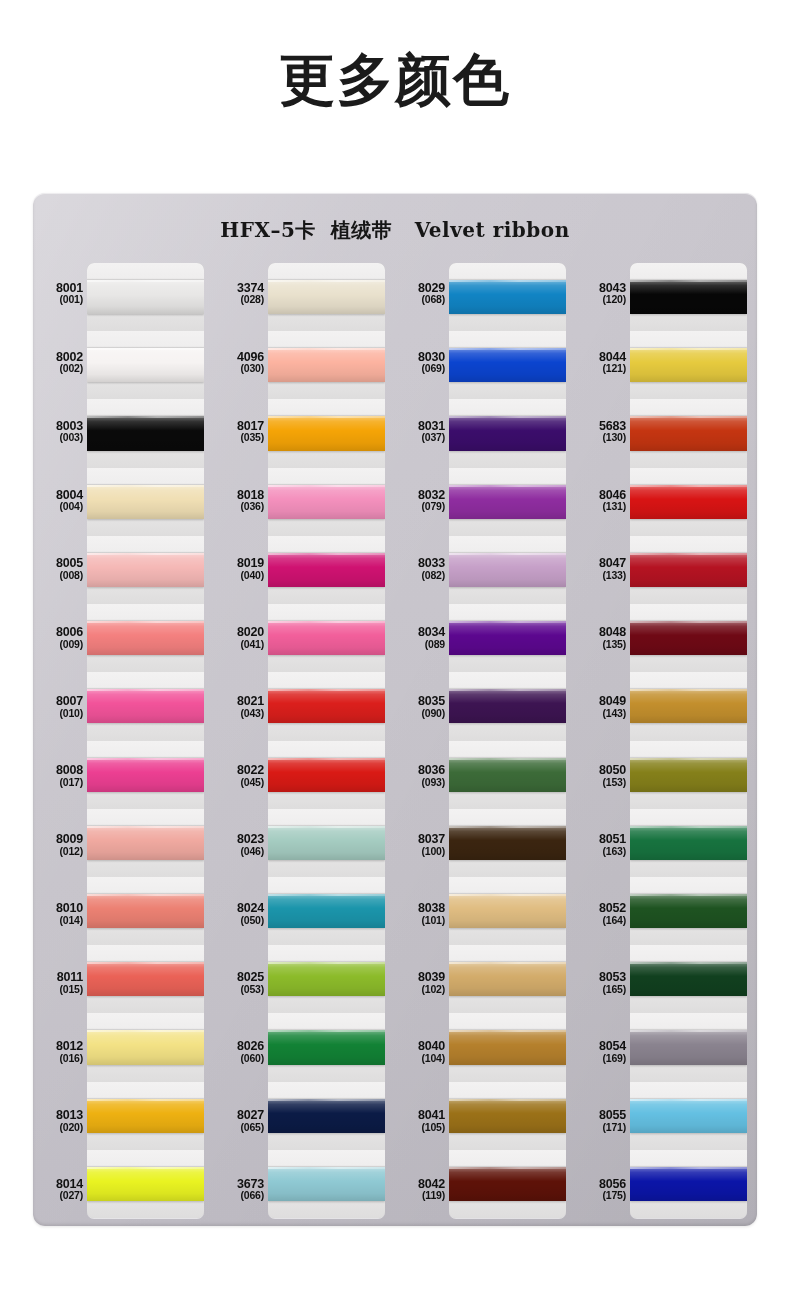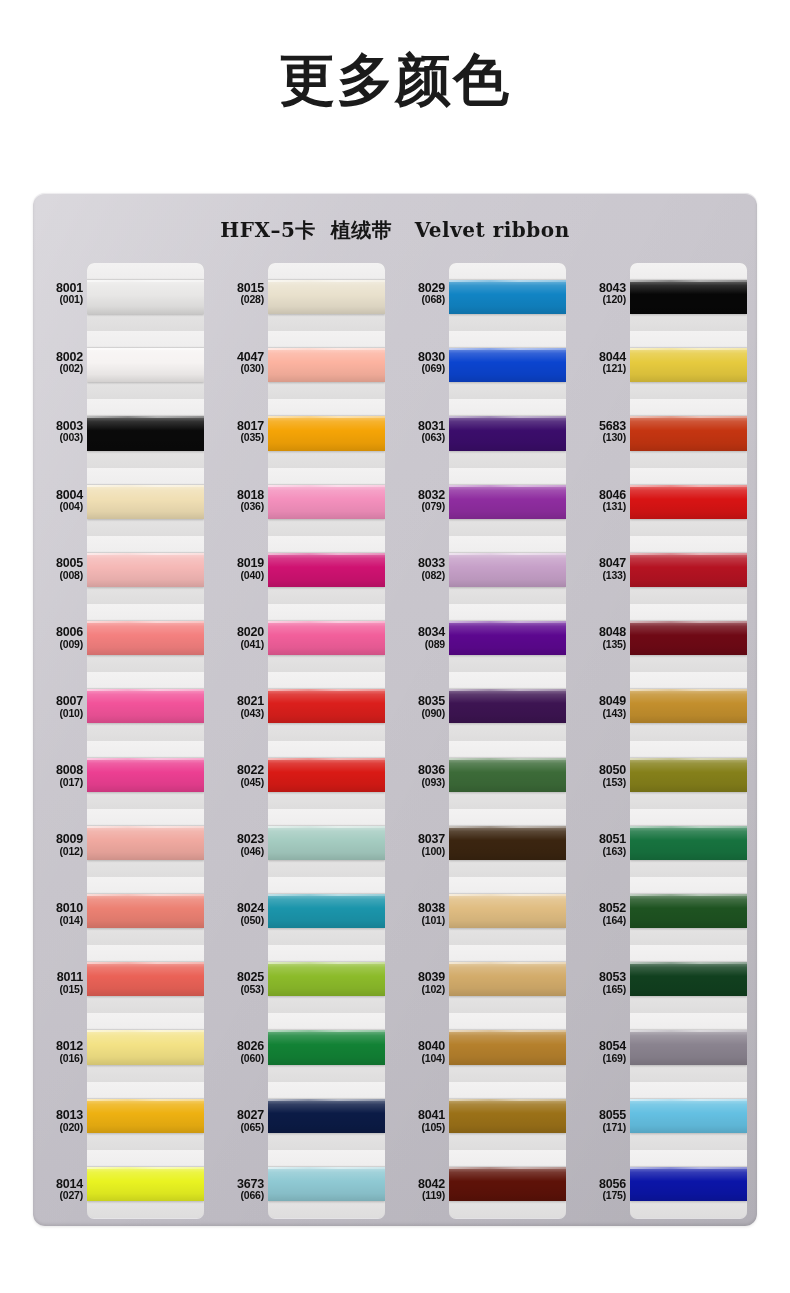--- a/index.html
+++ b/index.html
@@ -284,25 +284,25 @@
             <div class="ribbon" style="background: rgb(238, 177, 17);"></div>
           </div>
           <div class="slot">
             <div class="ribbon" style="background: rgb(233, 243, 33);"></div>
           </div>
         </div>
       </div>
       <div class="column">
         <div class="labels">
           <div class="label">
-            <span class="code">8015</span>
+            <span class="code">3374</span>
             <span class="alt">(028)</span>
           </div>
           <div class="label">
-            <span class="code">4047</span>
+            <span class="code">4096</span>
             <span class="alt">(030)</span>
           </div>
           <div class="label">
             <span class="code">8017</span>
             <span class="alt">(035)</span>
           </div>
           <div class="label">
             <span class="code">8018</span>
             <span class="alt">(036)</span>
           </div>
@@ -397,21 +397,21 @@
           <div class="label">
             <span class="code">8029</span>
             <span class="alt">(068)</span>
           </div>
           <div class="label">
             <span class="code">8030</span>
             <span class="alt">(069)</span>
           </div>
           <div class="label">
             <span class="code">8031</span>
-            <span class="alt">(063)</span>
+            <span class="alt">(037)</span>
           </div>
           <div class="label">
             <span class="code">8032</span>
             <span class="alt">(079)</span>
           </div>
           <div class="label">
             <span class="code">8033</span>
             <span class="alt">(082)</span>
           </div>
           <div class="label">

